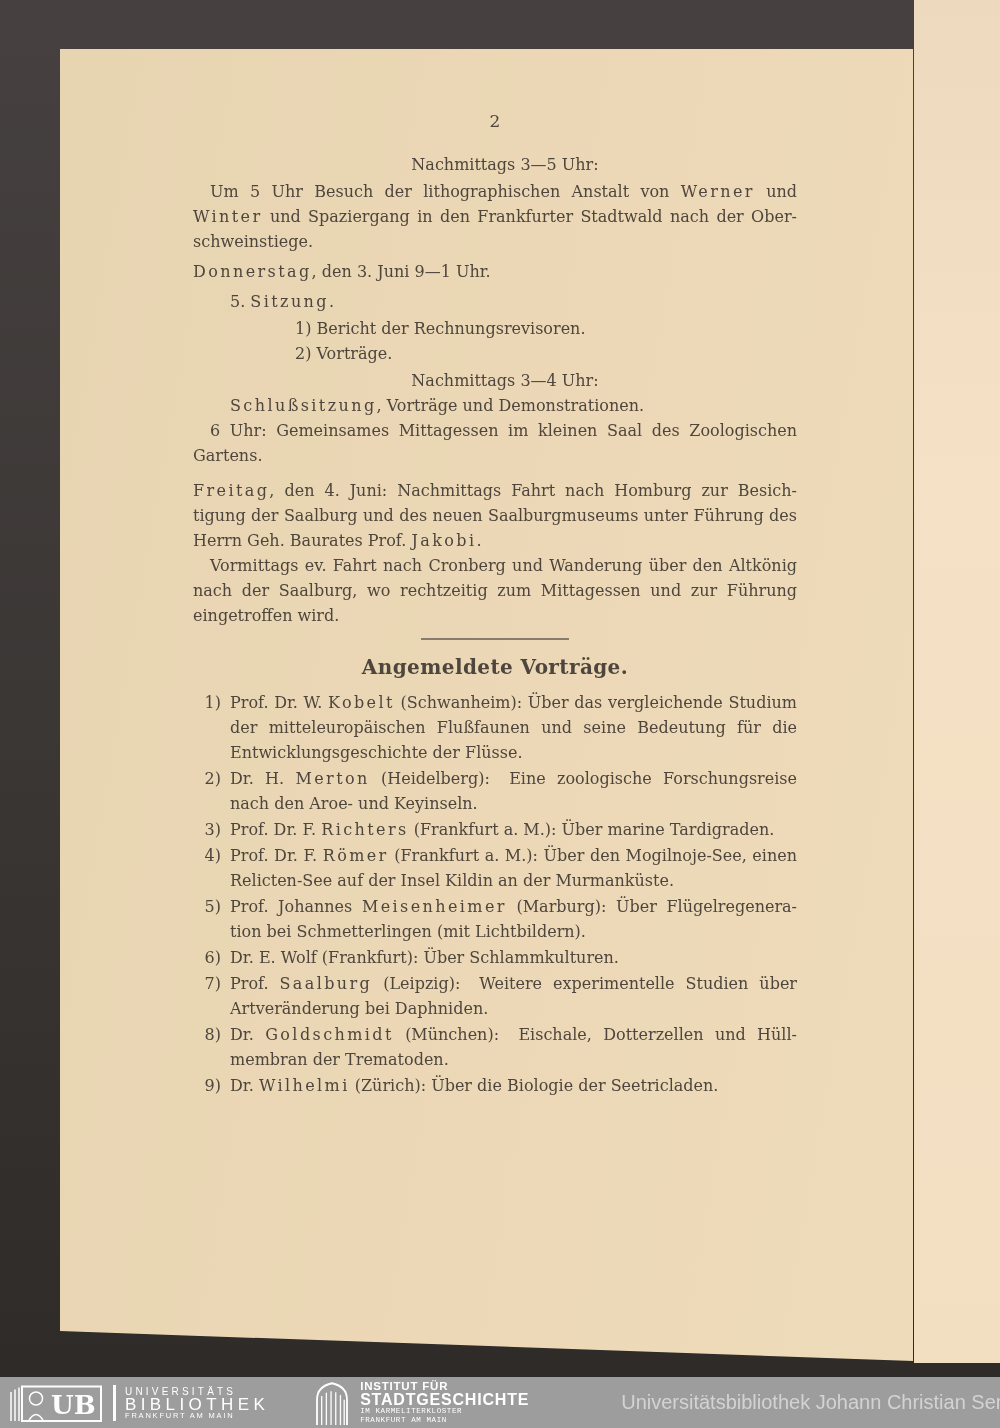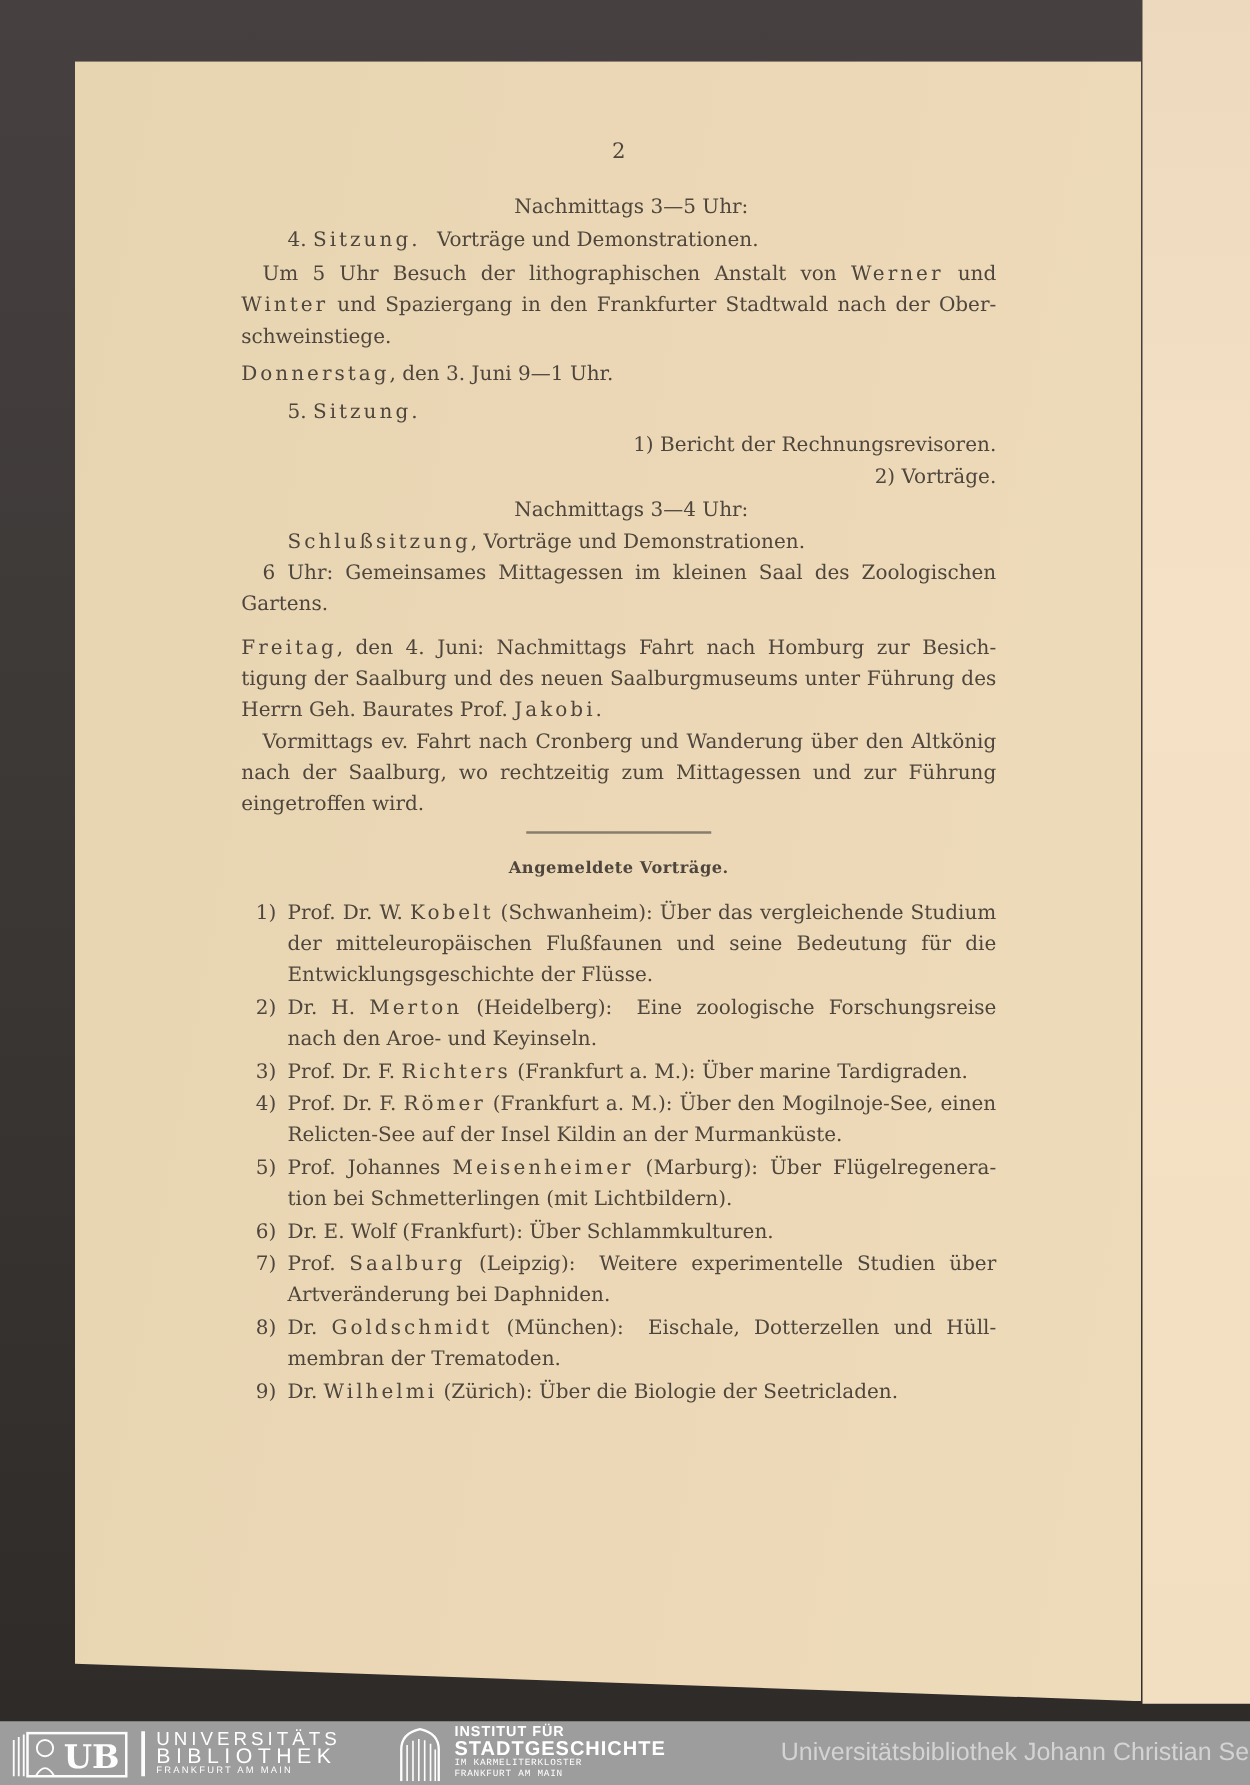--- a/index.html
+++ b/index.html
@@ -20,62 +20,61 @@
     clip-path:polygon(0 0,853px 0,853px 1312px,0 1282px);
   }
   .content{
     padding:60px 116px 0 133px;
     color:#4e463d;font-size:16px;line-height:25px;
   }
   .pagenum{text-align:center;font-size:17px;margin:0 0 18px 0;}
   .content p{margin:2px 0 0 0;text-align:justify;}
   p.ind1{margin-left:20px;text-align:center;}
   p.ind2{margin-left:37px;text-align:left;}
-  p.ind3{margin-left:69px;text-align:right;}
+  p.ind3{margin-left:102px;text-align:left;}
   p.first{text-indent:17px;}
   p.mt0{margin-top:0;}
   p.mt3{margin-top:5px;}
   p.mt10{margin-top:10px;}
   .sperr{letter-spacing:2.4px;}
   .rule{width:148px;height:2px;background:#776d60;margin:10px auto 8px auto;opacity:.85;}
-  .lect-heading{text-align:center;font-weight:bold;font-size:13px;letter-spacing:.4px;margin:15px 0 10px 0;}
+  .lect-heading{text-align:center;font-weight:bold;font-size:20px;letter-spacing:.4px;margin:15px 0 10px 0;}
   ol.lectures{list-style:none;margin:0;padding:0;}
   ol.lectures li{position:relative;padding-left:37px;margin-top:1px;text-align:justify;}
   ol.lectures .num{position:absolute;left:0;top:0;width:28px;text-align:right;}
   
   .footer{
     position:absolute;left:0;bottom:0;width:1000px;height:51px;background:#9d9d9d;
     display:flex;align-items:center;font-family:"Liberation Sans",sans-serif;color:#ffffff;
   }
   .ub-logo{margin-left:8px;flex:0 0 auto;}
   .ub-text{
     margin-left:9px;padding-left:9px;border-left:3px solid #fdfdfd;
     display:flex;flex-direction:column;justify-content:center;height:36px;
   }
-  .ub-text .l1{font-size:15px;letter-spacing:3.2px;line-height:13px;}
+  .ub-text .l1{font-size:10px;letter-spacing:3.2px;line-height:13px;}
   .ub-text .l2{font-size:17px;letter-spacing:4.4px;line-height:13px;}
   .ub-text .l3{font-size:7.5px;letter-spacing:1.8px;line-height:10px;}
   .isg-logo{margin-left:44px;flex:0 0 auto;}
   .isg-text{margin-left:9px;display:flex;flex-direction:column;justify-content:flex-end;}
   .isg-text .l1{font-size:11.5px;font-weight:bold;letter-spacing:.8px;line-height:13px;}
   .isg-text .l2{font-size:16px;font-weight:bold;letter-spacing:.8px;line-height:14px;}
   .isg-text .l3,.isg-text .l4{font-size:7.5px;letter-spacing:.6px;line-height:9.5px;font-family:Liberation Mono, monospace;}
   .center-text{margin-left:92px;font-size:20px;color:#d3d3d3;white-space:nowrap;}
 </style>
 </head>
 <body>
 
 <div class="sheet2"></div>
 
 <div class="page">
   <div class="content">
     <div class="pagenum">2</div>
     <div>
         <p class="ind1"><span>Nachmittags 3—5 Uhr:</span></p>
-        <p class="ind2"><span>4. </span><span class="sperr">Sitzung.</span><span>  Vorträge und Demonstrationen.</span></p>
         <p class="first"><span>Um 5 Uhr Besuch der lithographischen Anstalt von </span><span class="sperr">Werner</span><span> und </span><span class="sperr">Winter</span><span> und Spaziergang in den Frankfurter Stadtwald nach der Ober­schweinstiege.</span></p>
         <p class="mt3"><span class="sperr">Donnerstag</span><span>, den 3. Juni 9—1 Uhr.</span></p>
         <p class="ind2 mt3"><span>5. </span><span class="sperr">Sitzung.</span></p>
         <p class="ind3"><span>1) Bericht der Rechnungsrevisoren.</span></p>
         <p class="ind3 mt0"><span>2) Vorträge.</span></p>
         <p class="ind1"><span>Nachmittags 3—4 Uhr:</span></p>
         <p class="ind2 mt0"><span class="sperr">Schlußsitzung</span><span>, Vorträge und Demonstrationen.</span></p>
         <p class="first mt0"><span>6 Uhr: Gemeinsames Mittagessen im kleinen Saal des Zoologischen Gartens.</span></p>
         <p class="mt10"><span class="sperr">Freitag</span><span>, den 4. Juni: Nachmittags Fahrt nach Homburg zur Besich­tigung der Saalburg und des neuen Saalburgmuseums unter Führung des Herrn Geh. Baurates Prof. </span><span class="sperr">Jakobi.</span></p>
         <p class="first mt0"><span>Vormittags ev. Fahrt nach Cronberg und Wanderung über den Alt­könig nach der Saalburg, wo rechtzeitig zum Mittagessen und zur Füh­rung eingetroffen wird.</span></p>

